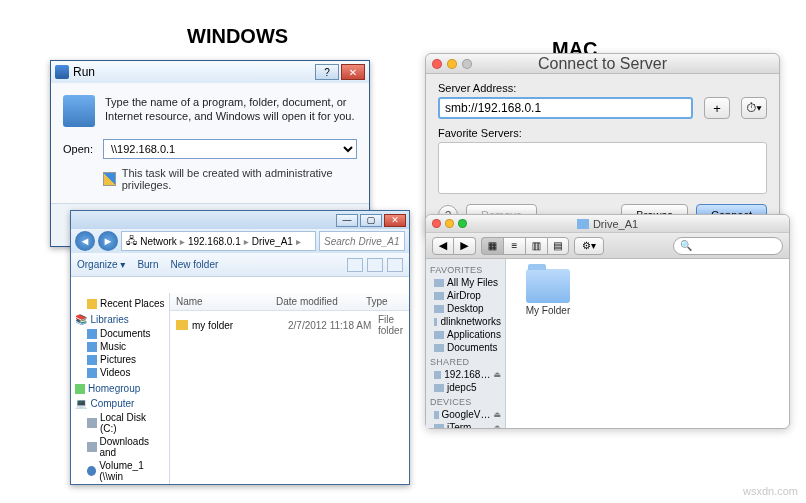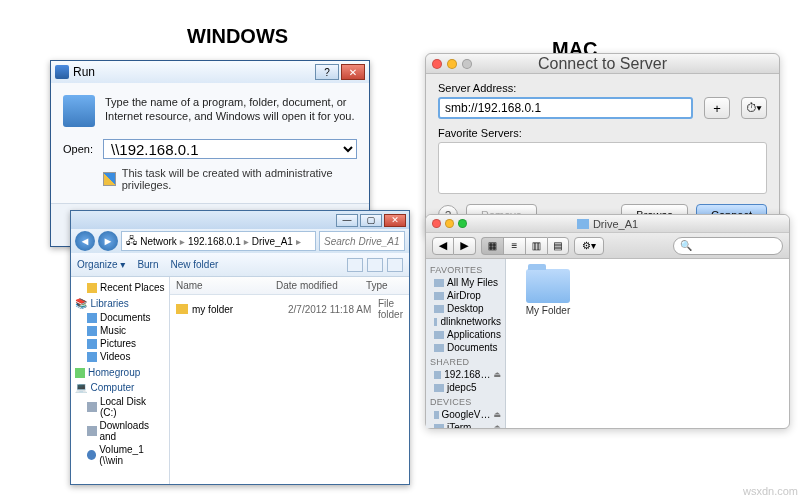--- a/index.html
+++ b/index.html
@@ -22,21 +22,21 @@
 .win-run .titlebar .icon { width: 14px; height: 14px; margin-right: 4px; background: linear-gradient(#4a8be0,#2a5fa0); border-radius: 2px; }
 .win-run .wbtns { margin-left: auto; display: flex; gap: 2px; }
 .win-run .wbtns span { width: 24px; height: 16px; border: 1px solid #6b8fb0; background: linear-gradient(#f0f6ff,#c6dbf0); display: inline-flex; align-items: center; justify-content: center; font-size: 10px; }
 .win-run .wbtns .close { background: linear-gradient(#f08a7a,#c84a3a); color: #fff; border-color: #903020; }
 .win-run .body { padding: 12px; background: #f7f9fc; }
 .win-run .row1 { display: flex; gap: 10px; }
 .win-run .run-icon { width: 32px; height: 32px; background: linear-gradient(#6faff0,#3d7cc0); border-radius: 3px; flex: none; }
 .win-run .desc { font-size: 11px; color: #222; line-height: 1.3; }
 .win-run .row2 { margin-top: 12px; display: flex; align-items: center; gap: 6px; }
 .win-run .row2 label { width: 34px; }
-.win-run select { flex: 1; height: 20px; font-size: 15px; border: 1px solid #7a9ecb; background: #fff; padding-left: 3px; }
+.win-run select { flex: 1; height: 20px; font-size: 11px; border: 1px solid #7a9ecb; background: #fff; padding-left: 3px; }
 .win-run .row3 { margin-top: 8px; display: flex; align-items: center; gap: 6px; padding-left: 40px; font-size: 11px; color: #333; }
 .win-run .shield { width: 14px; height: 14px; background: linear-gradient(45deg,#f0c040 50%,#3a8de0 50%); border: 1px solid #999; }
 .win-run .footer { background: #eef3f9; padding: 10px; display: flex; justify-content: flex-end; gap: 6px; border-top: 1px solid #d0dae6; }
 .win-run button { min-width: 68px; height: 22px; font-size: 11px; background: linear-gradient(#fdfdfd,#e4e9ef); border: 1px solid #8a9bb0; border-radius: 3px; }
 
 
 .win-exp {
   position: absolute; left: 70px; top: 210px; width: 340px; height: 275px;
   border: 1px solid #3f6b9b; background: #fff;
   box-shadow: 0 2px 6px rgba(0,0,0,0.3);
@@ -47,21 +47,21 @@
 .win-exp .titlebar span { width: 22px; height: 13px; border: 1px solid #6b8fb0; background: linear-gradient(#f0f6ff,#c6dbf0); display: inline-flex; align-items: center; justify-content: center; font-size: 9px; }
 .win-exp .titlebar .close { background: linear-gradient(#f08a7a,#c84a3a); color: #fff; border-color: #903020; }
 .win-exp .addr { height: 24px; background: linear-gradient(#eaf2fb,#d6e5f4); display: flex; align-items: center; padding: 2px 4px; gap: 3px; }
 .win-exp .navbtn { width: 20px; height: 20px; border-radius: 10px; background: radial-gradient(#6aa8e8,#2a6aaa); color: #fff; display: inline-flex; align-items: center; justify-content: center; font-size: 11px; }
 .win-exp .crumb { flex: 1; height: 20px; border: 1px solid #a5c1dd; background: #fff; display: flex; align-items: center; padding: 0 4px; gap: 3px; font-size: 10px; }
 .win-exp .crumb .sep { color: #888; }
 .win-exp .search { width: 86px; height: 20px; border: 1px solid #a5c1dd; background: #fff; color: #888; padding: 0 4px; font-style: italic; font-size: 10px; }
 .win-exp .toolbar { height: 24px; background: linear-gradient(#f5f9ff,#e0ebf6); display: flex; align-items: center; padding: 0 6px; gap: 12px; color: #1b4e89; font-size: 10px; border-bottom: 1px solid #c3d3e3; }
 .win-exp .toolbar .ticons { margin-left: auto; display: flex; gap: 4px; }
 .win-exp .toolbar .ticons span { width: 16px; height: 14px; border: 1px solid #a3bbd4; background: #eaf2fb; }
-.win-exp .main { flex: 1; display: flex; overflow: hidden; }
+.win-exp .main { flex: 1; display: flex; overflow: hidden; margin-top: 16px; }
 .win-exp .side { width: 100px; border-right: 1px solid #d0dae6; padding: 4px 2px; overflow: hidden; }
 .win-exp .side .grp { color: #1b4e89; margin: 4px 2px 2px; font-size: 10px; display: flex; align-items: center; gap: 3px; }
 .win-exp .side .itm { padding: 1px 2px 1px 14px; display: flex; align-items: center; gap: 3px; font-size: 10px; }
 .win-exp .side .sicon { width: 10px; height: 10px; background: #f0c040; display: inline-block; }
 .win-exp .side .sicon.doc { background: #5a9ee0; }
 .win-exp .side .sicon.net { background: #4a80c0; border-radius: 50%; }
 .win-exp .side .sicon.drive { background: #9aaabe; }
 .win-exp .side .sicon.home { background: #6dd06d; }
 .win-exp .content { flex: 1; display: flex; flex-direction: column; }
 .win-exp .cols { display: flex; border-bottom: 1px solid #d8e2ec; padding: 3px 6px; background: linear-gradient(#fdfdfd,#f0f4f9); color: #555; font-size: 10px; }

